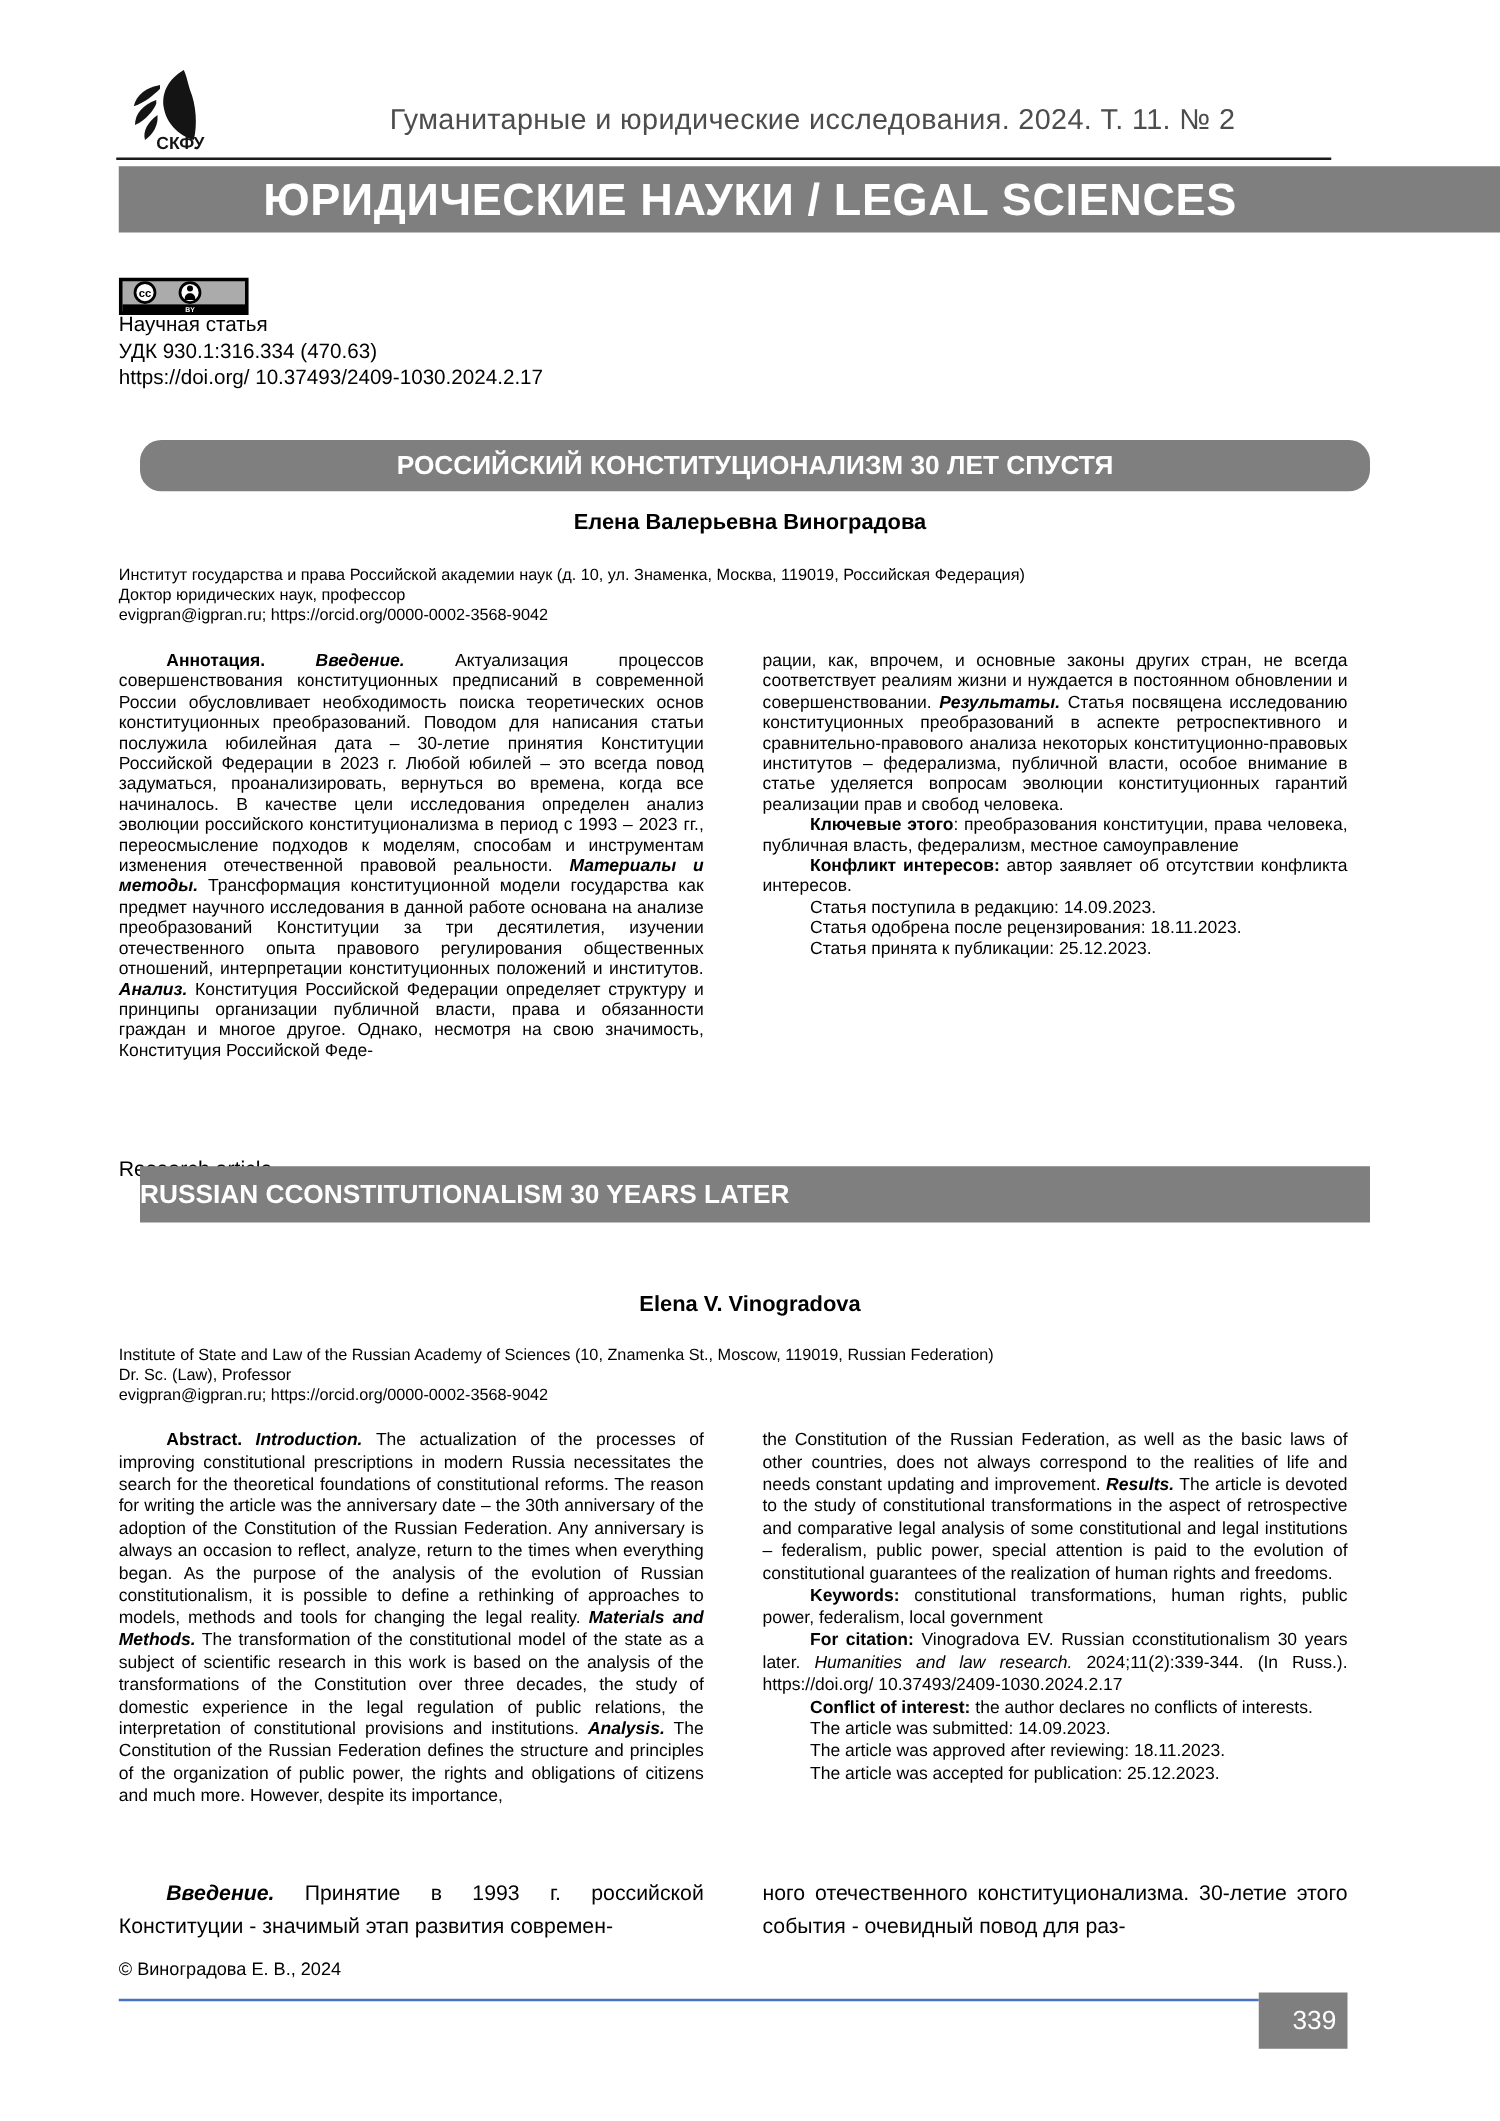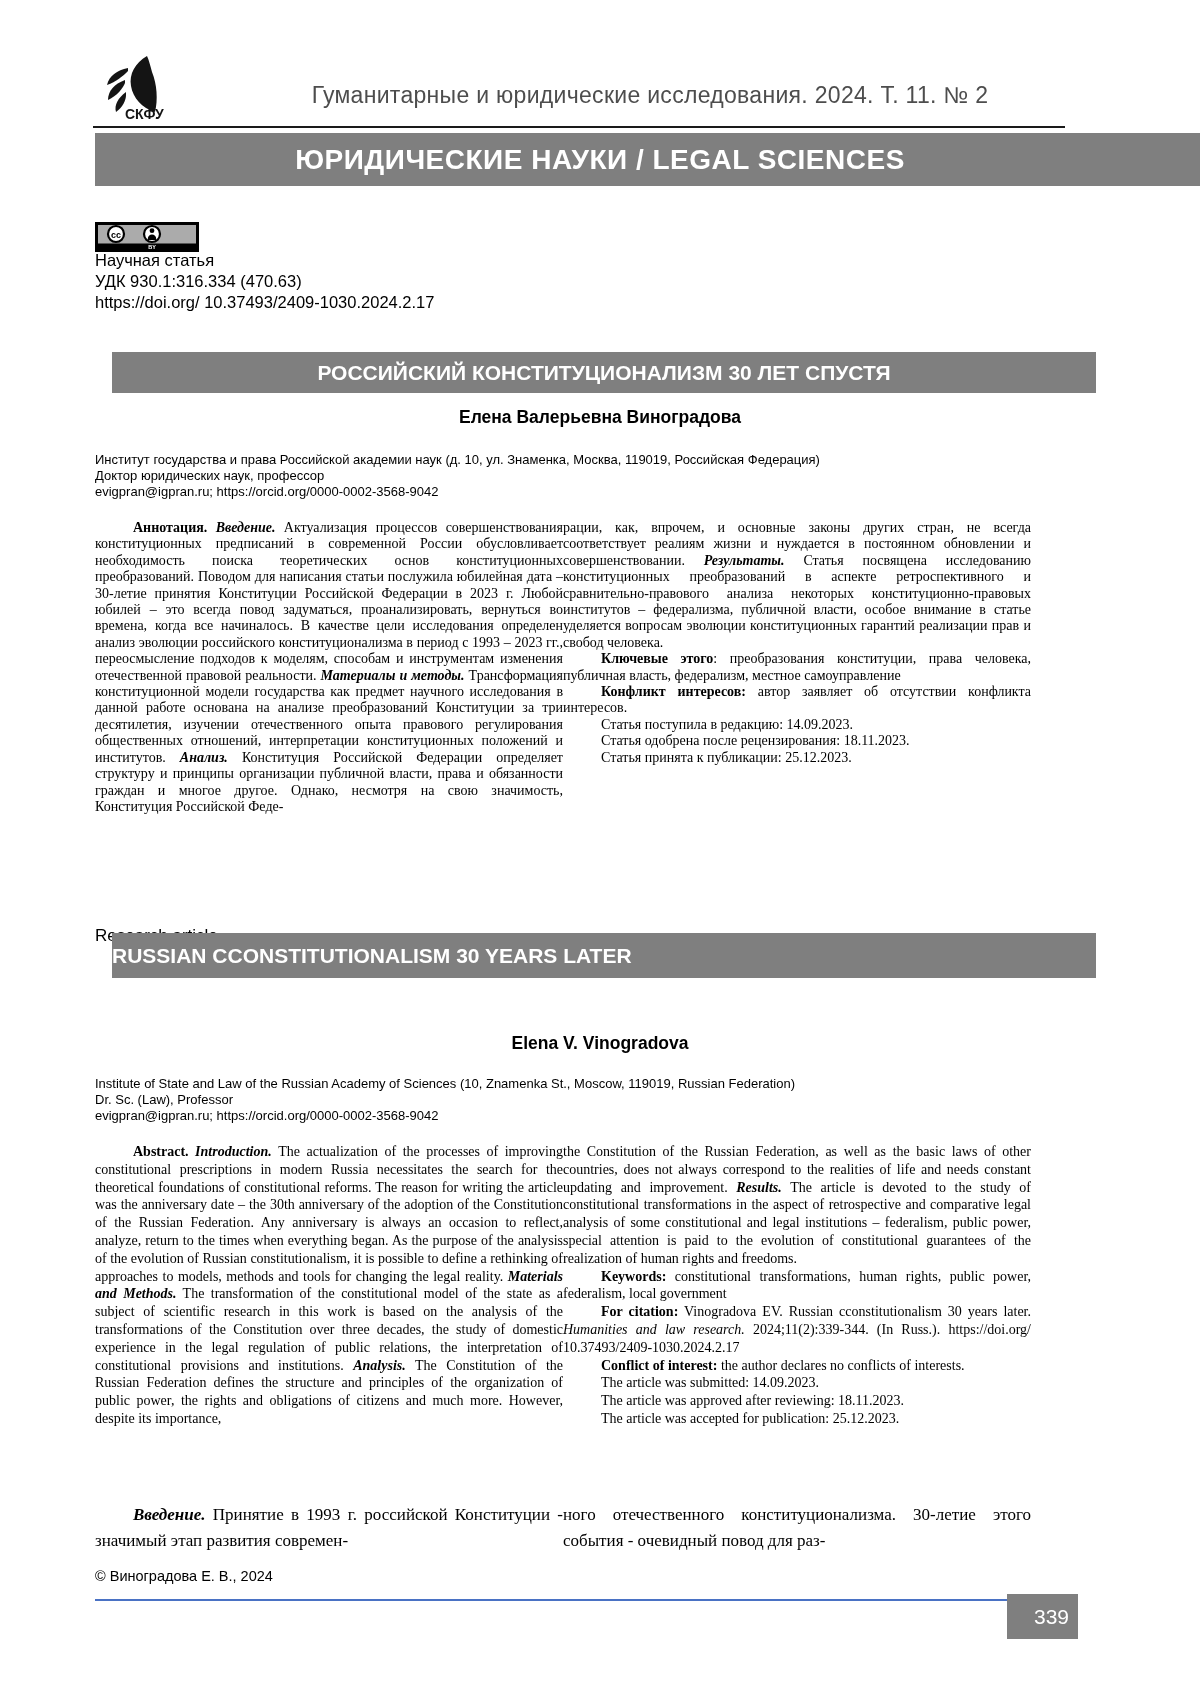--- a/index.html
+++ b/index.html
@@ -10,34 +10,34 @@
   .b{font-weight:700;}
   .i{font-style:italic;}
   
   .logo{position:absolute;left:95px;top:54px;width:95px;height:68px;}
   .journal-title{position:absolute;left:100px;top:82px;width:1100px;text-align:center;
     font-size:23px;color:#4d4d4d;letter-spacing:.3px;}
   .header-rule{position:absolute;left:93px;top:126px;width:972px;height:2px;background:#1a1a1a;}
   
   .banner{position:absolute;background:#7f7f7f;color:#fff;font-weight:700;}
   .banner-main{left:95px;top:133px;width:1105px;height:53px;}
-  .banner-main .banner-inner{display:block;width:1010px;text-align:center;line-height:53px;font-size:28px;letter-spacing:.5px;}
-  .banner-ru{left:112px;top:352px;width:984px;height:41px;text-align:center;line-height:41px;font-size:21px;}
+  .banner-main .banner-inner{display:block;width:1010px;text-align:center;line-height:53px;font-size:36px;letter-spacing:.5px;}
+  .banner-ru{left:112px;top:352px;width:984px;height:41px;text-align:center;line-height:41px;font-size:21px;border-radius:17px;}
   .banner-en{left:112px;top:933px;width:984px;height:45px;text-align:left;line-height:45px;font-size:21px;}
   
   .cc-badge{position:absolute;left:95px;top:222px;}
   .meta-line{position:absolute;left:95px;font-size:16.5px;}
   .m1{top:251px;} .m2{top:272px;} .m3{top:293px;}
   
   .author{position:absolute;left:95px;width:1010px;text-align:center;font-weight:700;font-size:17.5px;}
   .author-ru{top:407px;} .author-en{top:1033px;}
   .affil{position:absolute;left:95px;width:1010px;font-size:13px;line-height:15.8px;}
   .affil-ru{top:452px;} .affil-en{top:1076px;}
   
-  .cols{position:absolute;left:95px;width:983px;display:flex;font-family:Liberation Serif, serif;}
+  .cols{position:absolute;left:95px;width:983px;display:flex;gap:47px;}
   .col{width:468px;text-align:justify;font-size:14px;}
   .abstract-ru{top:520px;} .abstract-ru .col{line-height:16.4px;}
   .abstract-en{top:1143px;} .abstract-en .col{line-height:17.8px;}
   .col p{margin:0;}
   .indent{text-indent:38px;}
   
   .research-article{position:absolute;left:95px;top:926px;font-size:17px;}
   
   .intro{top:1502px;}
   .intro .col{font-size:17px;line-height:25.5px;}

